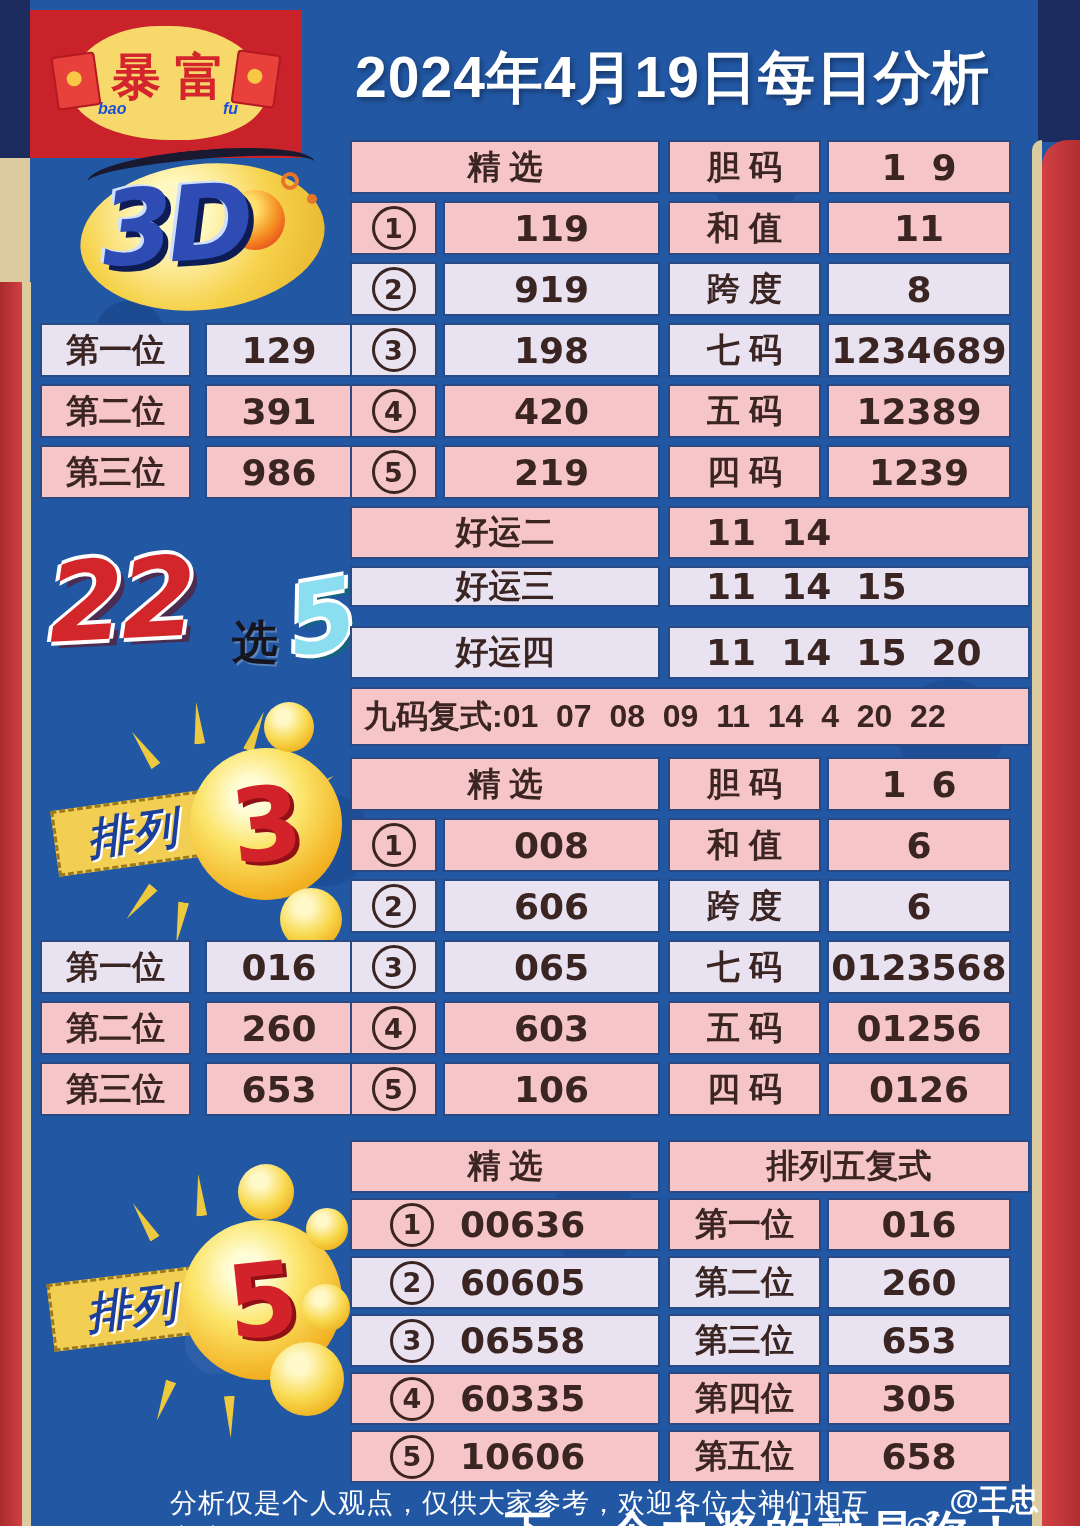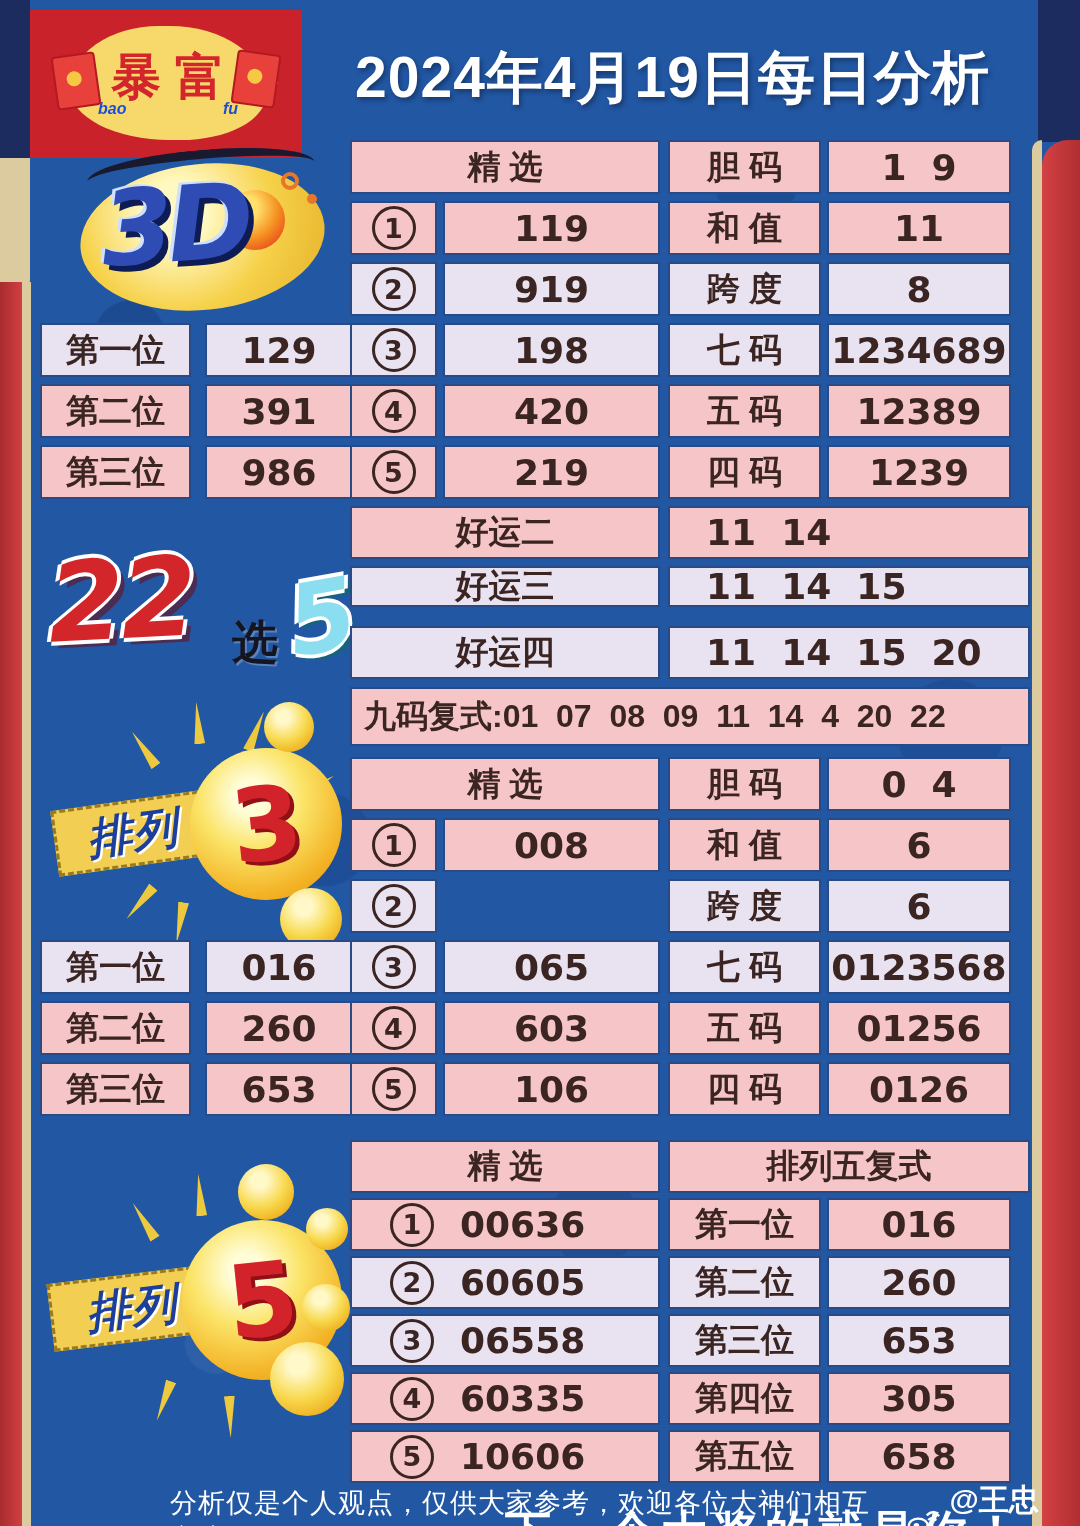--- a/index.html
+++ b/index.html
@@ -228,30 +228,31 @@
     <div class="bigball p3-ball">
         <span>3</span>
       </div>
     <div class="sball" style="left:222px;top:0;width:50px;height:50px"></div>
     <div class="sball" style="left:238px;top:186px;width:62px;height:62px"></div>
   </div>
 
   <div class="row" style="top:757px;height:54px">
     <div class="cell pk cW zh">精 选</div>
     <div class="cell pk cL zh">胆 码</div>
-    <div class="cell pk cR num">0  4</div>
+    <div class="cell pk cR num">1  6</div>
   </div>
   <div class="row" style="top:818px;height:54px">
     <div class="cell pk cN"><span class="circ">1</span></div>
     <div class="cell pk cV num">008</div>
     <div class="cell pk cL zh">和 值</div>
     <div class="cell pk cR num">6</div>
   </div>
   <div class="row" style="top:879px;height:54px">
     <div class="cell lv cN"><span class="circ">2</span></div>
+    <div class="cell lv cV num">606</div>
     <div class="cell lv cL zh">跨 度</div>
     <div class="cell lv cR num">6</div>
   </div>
   <div class="row" style="top:940px;height:54px">
     <div class="cell lv cA zh">第一位</div>
     <div class="cell lv cB num">016</div>
     <div class="cell lv cN"><span class="circ">3</span></div>
     <div class="cell lv cV num">065</div>
     <div class="cell lv cL zh">七 码</div>
     <div class="cell lv cR num">0123568</div>

